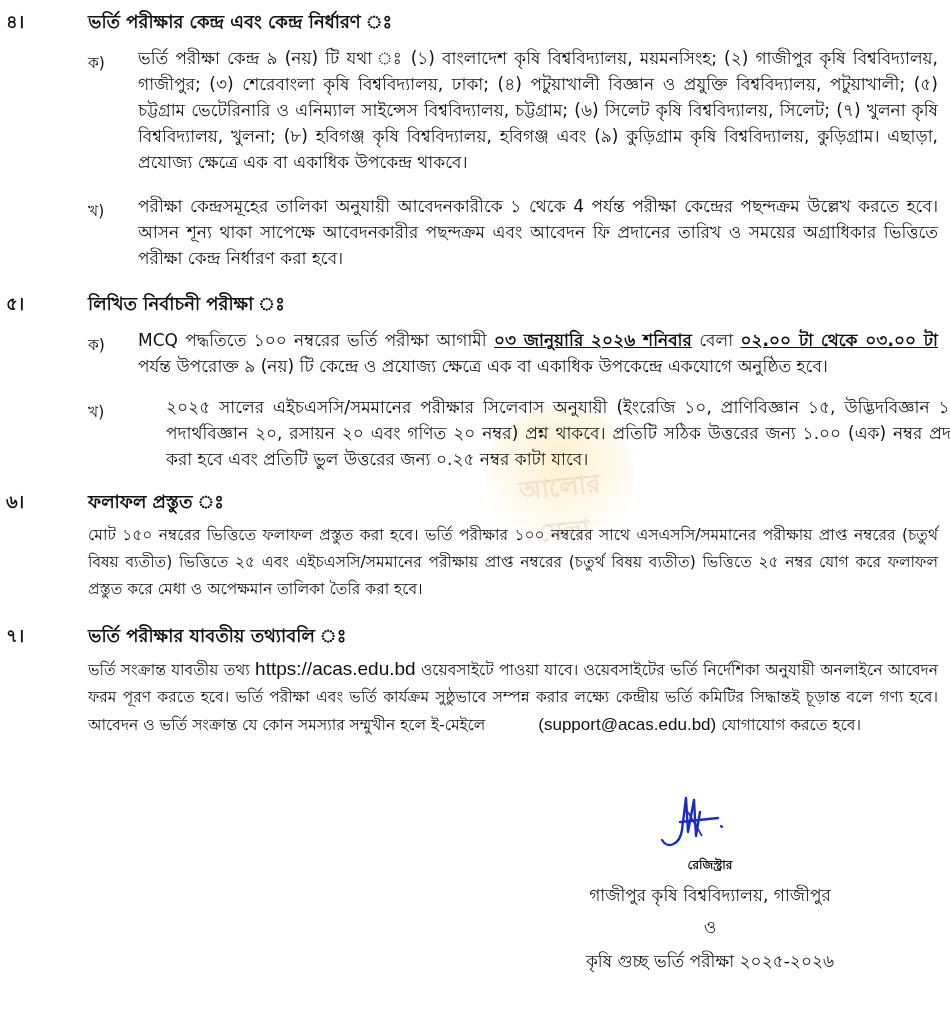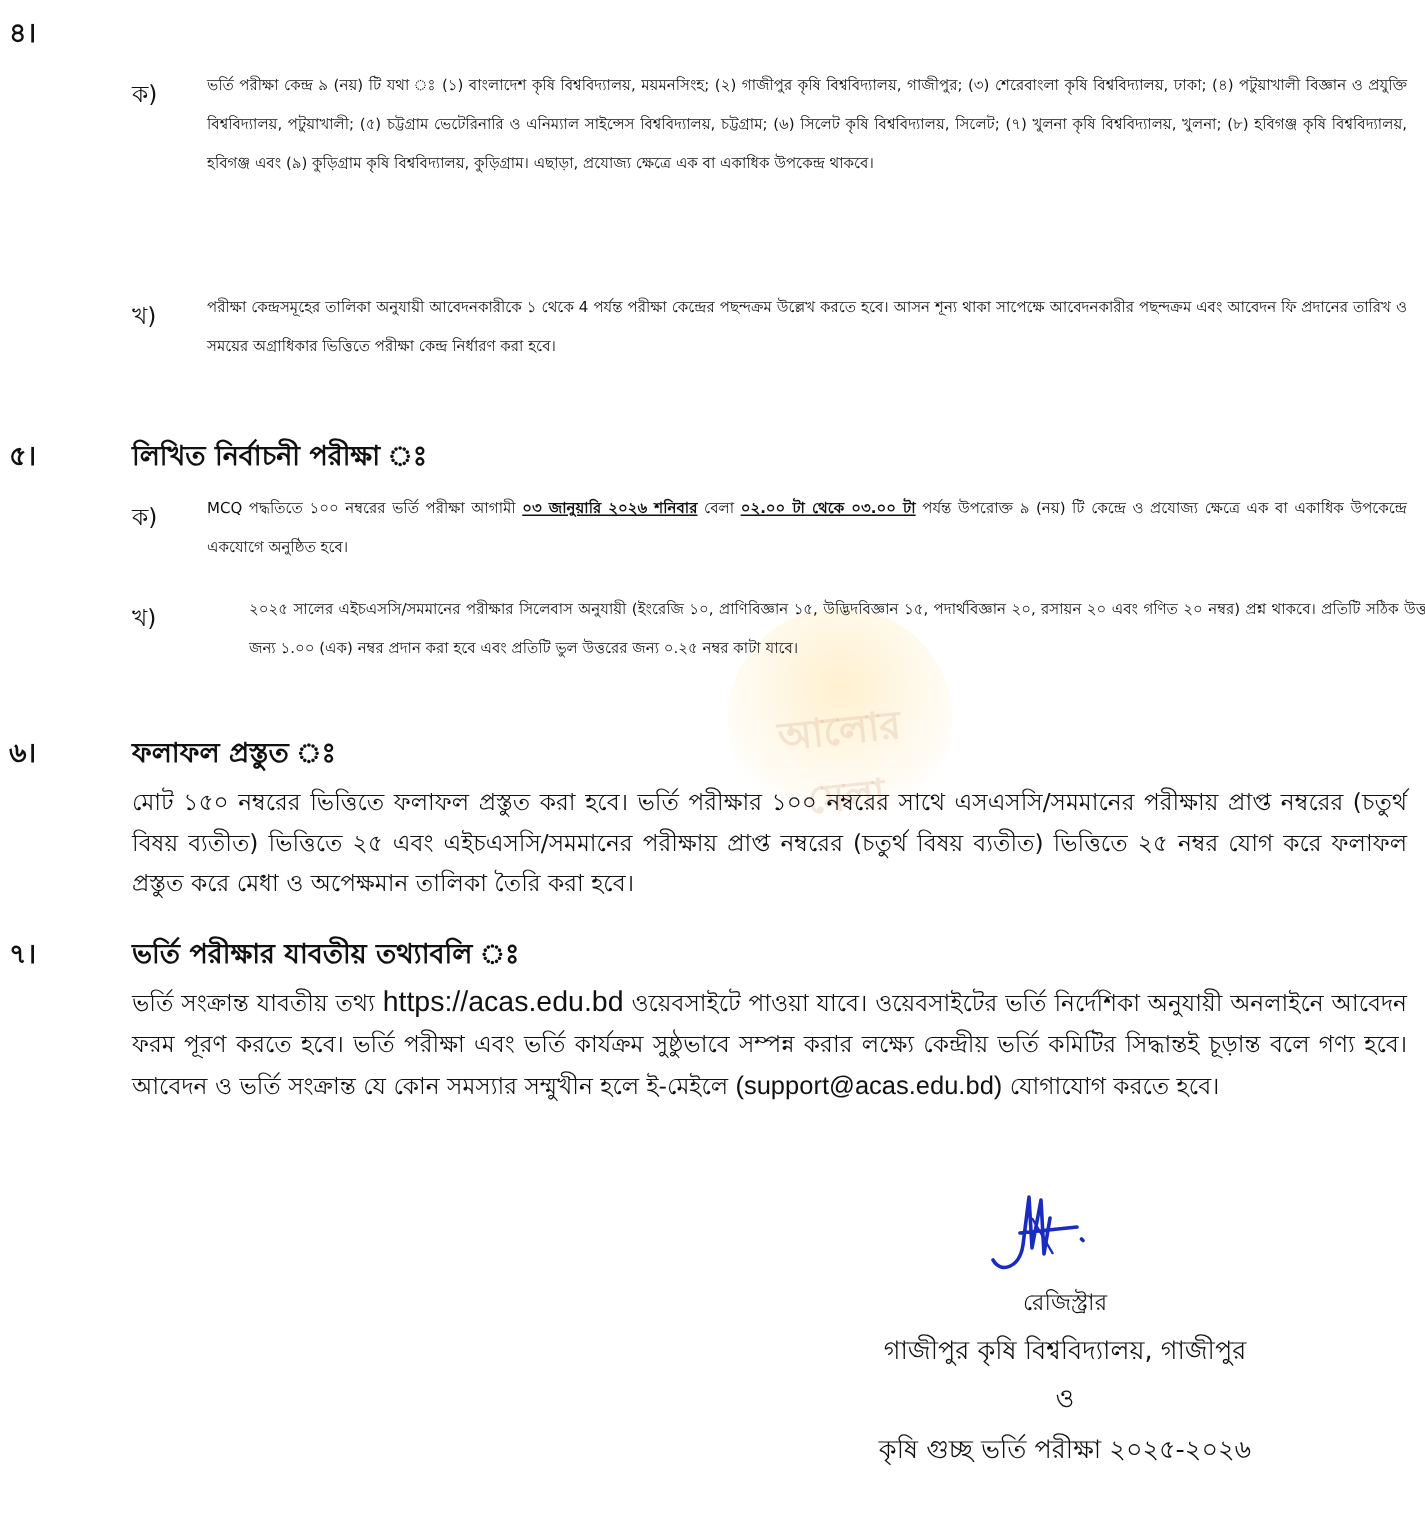--- a/index.html
+++ b/index.html
@@ -52,21 +52,21 @@
     position: absolute;
     left: 88px;
     top: 0;
     font-size: 15.5px;
   }
   .item-text {
     position: absolute;
     left: 138px;
     width: 800px;
     top: 0;
-    font-size: 10px;
+    font-size: 17px;
     line-height: 26px;
     text-align: justify;
   }
   .para {
     position: absolute;
     left: 88px;
     width: 850px;
     font-size: 15.5px;
     line-height: 27px;
     text-align: justify;
@@ -75,20 +75,21 @@
     text-decoration: underline;
     font-weight: bold;
   }
   .url {
     font-family: "Liberation Sans", sans-serif;
     font-size: 19px;
   }
   .email {
     font-family: "Liberation Sans", sans-serif;
     font-size: 17px;
+    margin-left: 48px;
   }
   .watermark {
     position: absolute;
     left: 485px;
     top: 405px;
     width: 150px;
     height: 150px;
     border-radius: 50%;
     background: radial-gradient(circle at 50% 35%, rgba(255,214,120,0.35), rgba(255,230,170,0.12) 60%, rgba(255,255,255,0) 72%);
     pointer-events: none;
@@ -112,35 +113,36 @@
     height: 60px;
   }
   .sig-block {
     position: absolute;
     left: 520px;
     width: 380px;
     text-align: center;
     font-size: 17px;
   }
   .sig-title {
-    font-weight: normal;
-    font-size: 15px;
+    font-weight: bold;
+    font-size: 12px;
   }
 </style>
 </head>
 <body>
 
 <div class="page">
 
   <div class="watermark">
     <div class="watermark-text">আলোর মেলা</div>
   </div>
 
   <div class="section-head" style="top:8px;">
     <span class="section-num">৪।</span>
+    <span class="section-title">ভর্তি পরীক্ষার কেন্দ্র এবং কেন্দ্র নির্ধারণ ঃ</span>
   </div>
   <div class="item" style="top:51px;">
     <span class="item-marker">ক)</span>
     <div class="item-text" style="top:-6px;">ভর্তি পরীক্ষা কেন্দ্র ৯ (নয়) টি যথা ঃ (১) বাংলাদেশ কৃষি বিশ্ববিদ্যালয়, ময়মনসিংহ; (২) গাজীপুর কৃষি বিশ্ববিদ্যালয়, গাজীপুর; (৩) শেরেবাংলা কৃষি বিশ্ববিদ্যালয়, ঢাকা; (৪) পটুয়াখালী বিজ্ঞান ও প্রযুক্তি বিশ্ববিদ্যালয়, পটুয়াখালী; (৫) চট্টগ্রাম ভেটেরিনারি ও এনিম্যাল সাইন্সেস বিশ্ববিদ্যালয়, চট্টগ্রাম; (৬) সিলেট কৃষি বিশ্ববিদ্যালয়, সিলেট; (৭) খুলনা কৃষি বিশ্ববিদ্যালয়, খুলনা; (৮) হবিগঞ্জ কৃষি বিশ্ববিদ্যালয়, হবিগঞ্জ এবং (৯) কুড়িগ্রাম কৃষি বিশ্ববিদ্যালয়, কুড়িগ্রাম। এছাড়া, প্রযোজ্য ক্ষেত্রে এক বা একাধিক উপকেন্দ্র থাকবে।</div>
   </div>
   <div class="item" style="top:199px;">
     <span class="item-marker">খ)</span>
     <div class="item-text" style="top:-6px;">পরীক্ষা কেন্দ্রসমূহের তালিকা অনুযায়ী আবেদনকারীকে ১ থেকে 4 পর্যন্ত পরীক্ষা কেন্দ্রের পছন্দক্রম উল্লেখ করতে হবে। আসন শূন্য থাকা সাপেক্ষে আবেদনকারীর পছন্দক্রম এবং আবেদন ফি প্রদানের তারিখ ও সময়ের অগ্রাধিকার ভিত্তিতে পরীক্ষা কেন্দ্র নির্ধারণ করা হবে।</div>
   </div>
 

